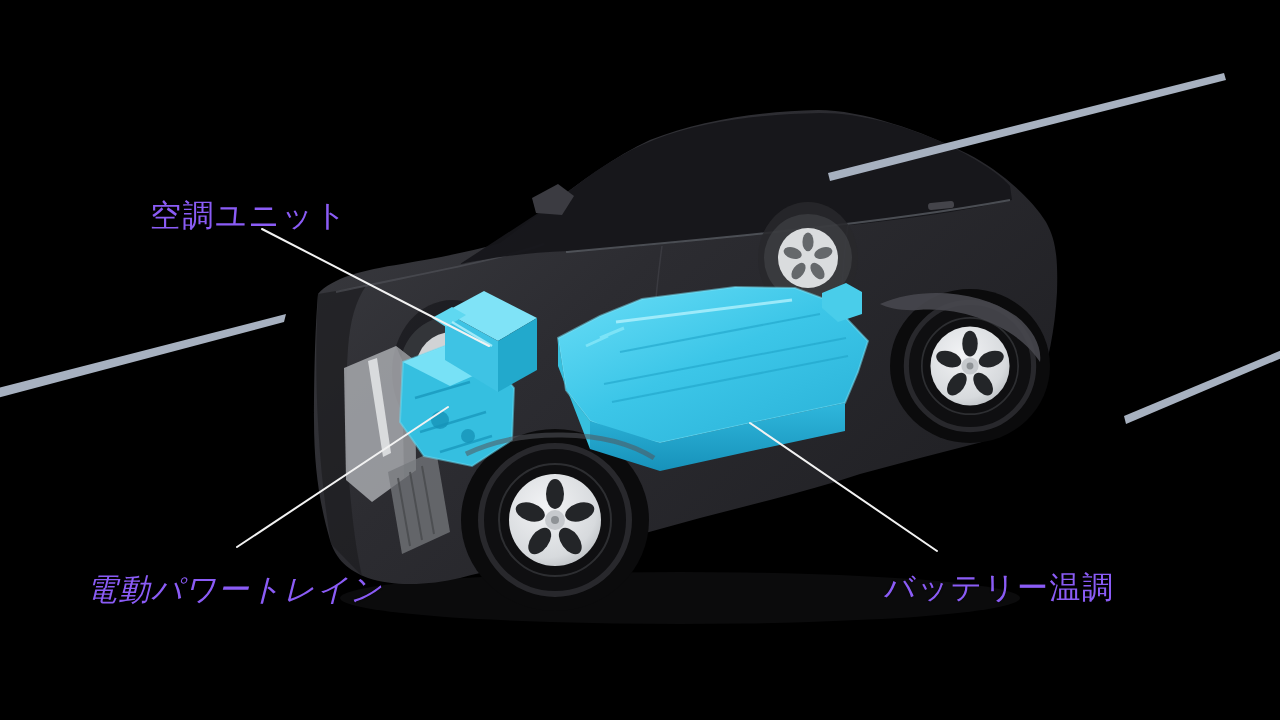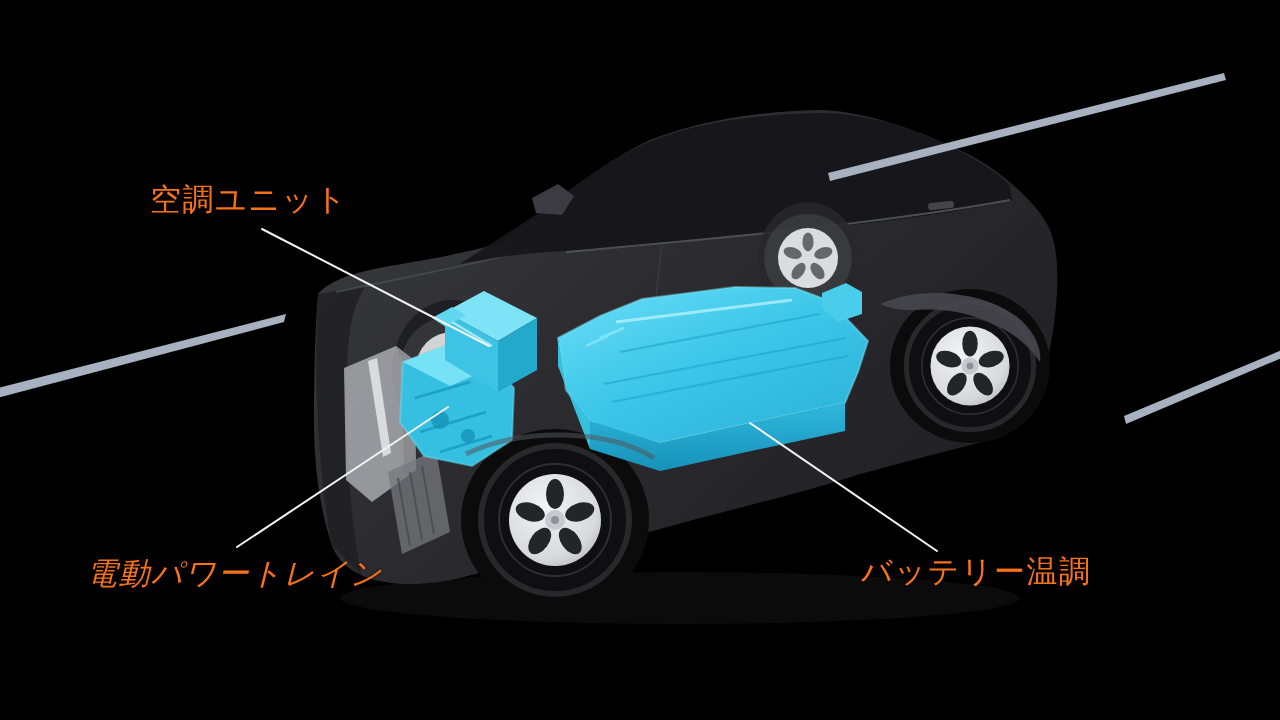--- a/index.html
+++ b/index.html
@@ -2,27 +2,28 @@
 <html><head>
 <meta charset="utf-8">
 <style>
   html,body{margin:0;padding:0;background:#000;}
   .stage{
     position:relative;width:1280px;height:720px;background:#000;
     overflow:hidden;font-family:"Liberation Sans","DejaVu Sans",sans-serif;
   }
   .stage svg{position:absolute;left:0;top:0;}
   .callout{
-    position:absolute;color:#f97316;font-size:31px;font-weight:500;
+    position:absolute;color:#8b5cf6;font-size:31px;font-weight:500;
     letter-spacing:1.5px;white-space:nowrap;line-height:1.1;
     text-shadow:0 0 2px rgba(0,0,0,.8);
+    margin-top:16px;
   }
   .callout.ac{left:150px;top:183px;}
   .callout.pt{left:86px;top:557px;font-style:italic;}
-  .callout.bt{left:861px;top:555px;}
+  .callout.bt{left:884px;top:555px;}
 </style>
 </head>
 <body>
 
 <div class="stage">
 
 <svg width="1280" height="720" viewBox="0 0 1280 720">
   <defs>
     <linearGradient id="bodyGrad" x1="0" y1="0" x2="1" y2="0.7">
       <stop offset="0" stop-color="#3c3d42"></stop>

